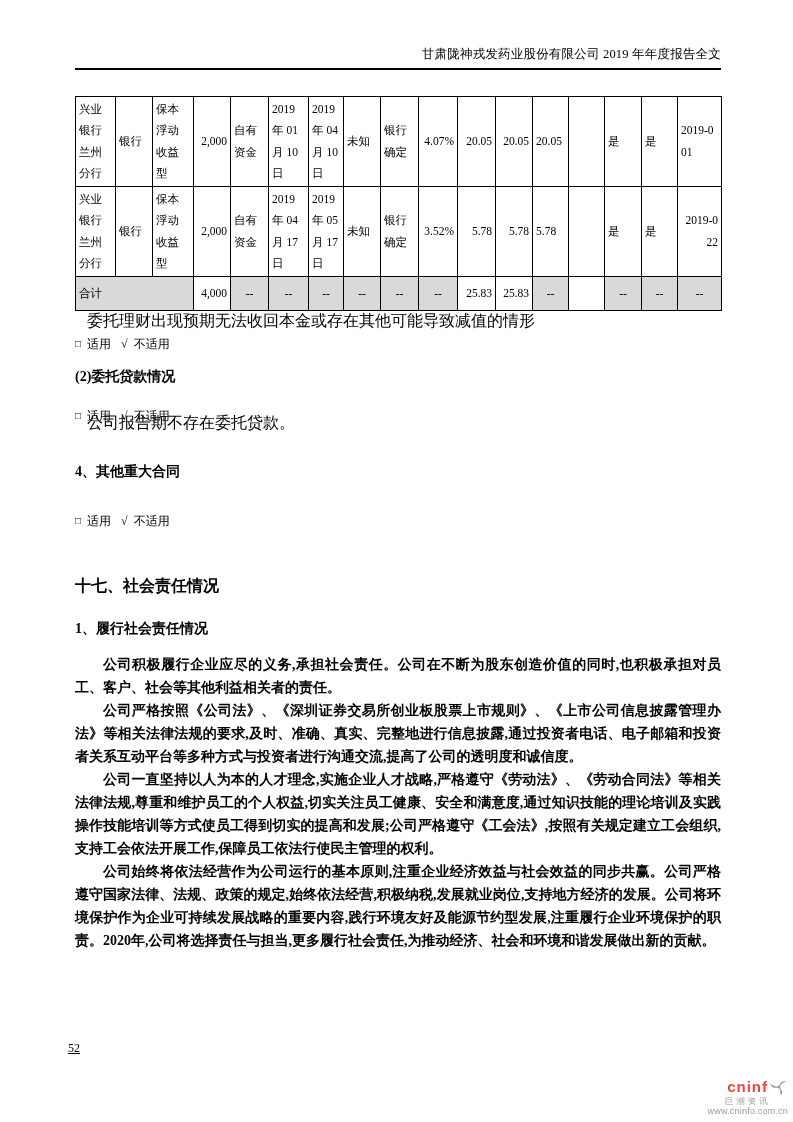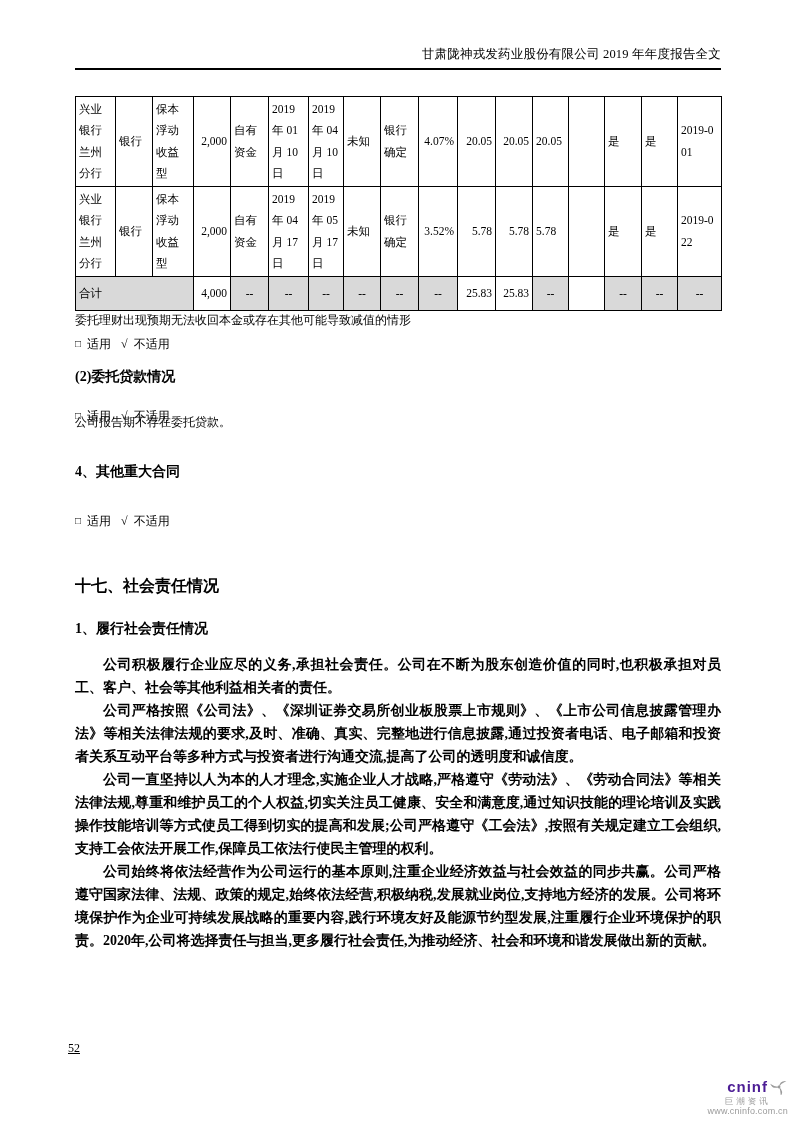--- a/index.html
+++ b/index.html
@@ -30,21 +30,21 @@
     vertical-align:middle;
     line-height:1.85;
     word-break:break-all;
     overflow:hidden;
   }
   .wealth-table tr.data-row{height:89px;}
   .wealth-table tr.total-row{height:34px;}
   .wealth-table td.shade{background:#d9d9d9;}
   
   .abs{position:absolute;left:75px;width:646px;}
-  .small-line{font-size:12px;line-height:17px;}
+  .small-line{font-size:16px;line-height:17px;margin-left:12px;}
   .cb-line{font-size:12px;line-height:17px;}
   .cb-line .box{font-size:10px;margin-right:6px;position:relative;top:-1px;}
   .cb-line .gap{margin-left:10px;}
   .cb-line .check{margin-right:6px;}
   .h-sub{font-size:14px;font-weight:bold;line-height:20px;}
   .h-main{font-size:16px;font-weight:bold;line-height:22px;}
   .paragraphs p{
     margin:0;
     font-size:14px;line-height:23px;
     text-align:justify;text-indent:2em;
@@ -54,21 +54,21 @@
   .page-number{
     position:absolute;left:68px;width:646px;top:1041px;
     text-align:left;font-size:12px;text-decoration:underline;
   }
   .cninfo-logo{
     position:absolute;right:5px;top:1079px;
     color:#9b9b9b;text-align:center;line-height:1.1;
     font-family:"Liberation Sans","DejaVu Sans",sans-serif;
   }
   .logo-top{display:flex;align-items:center;justify-content:flex-end;}
-  .logo-brand{font-weight:bold;font-size:15px;letter-spacing:1px;color:#4c1d95;}
+  .logo-brand{font-weight:bold;font-size:15px;letter-spacing:1px;color:#ef4444;}
   .logo-swirl{width:18px;height:16px;margin-left:2px;}
   .logo-cn{font-size:8.5px;letter-spacing:3px;color:#9b9b9b;margin-top:1px;}
   .logo-url{font-size:9px;color:#9b9b9b;margin-top:1px;letter-spacing:.2px;}
 </style>
 </head>
 <body>
 
 <div class="page">
 
   <div class="page-header">甘肃陇神戎发药业股份有限公司 2019 年年度报告全文</div>
@@ -123,21 +123,21 @@
           <td style="text-align: left;">2019 年 05 月 17 日</td>
           <td style="text-align: left;">未知</td>
           <td style="text-align: left;">银行确定</td>
           <td style="text-align: right;">3.52%</td>
           <td style="text-align: right;">5.78</td>
           <td style="text-align: right;">5.78</td>
           <td style="text-align: left;">5.78</td>
           <td style="text-align: left;"></td>
           <td style="text-align: left;">是</td>
           <td style="text-align: left;">是</td>
-          <td style="text-align: left;">2019-022</td>
+          <td style="text-align: right;">2019-022</td>
         </tr>
         <tr class="total-row">
           <td colspan="3" class="shade" style="text-align: left;">合计</td>
           <td style="text-align: right;">4,000</td>
           <td class="shade" style="text-align: center;">--</td>
           <td class="shade" style="text-align: center;">--</td>
           <td class="shade" style="text-align: center;">--</td>
           <td class="shade" style="text-align: center;">--</td>
           <td class="shade" style="text-align: center;">--</td>
           <td class="shade" style="text-align: center;">--</td>

